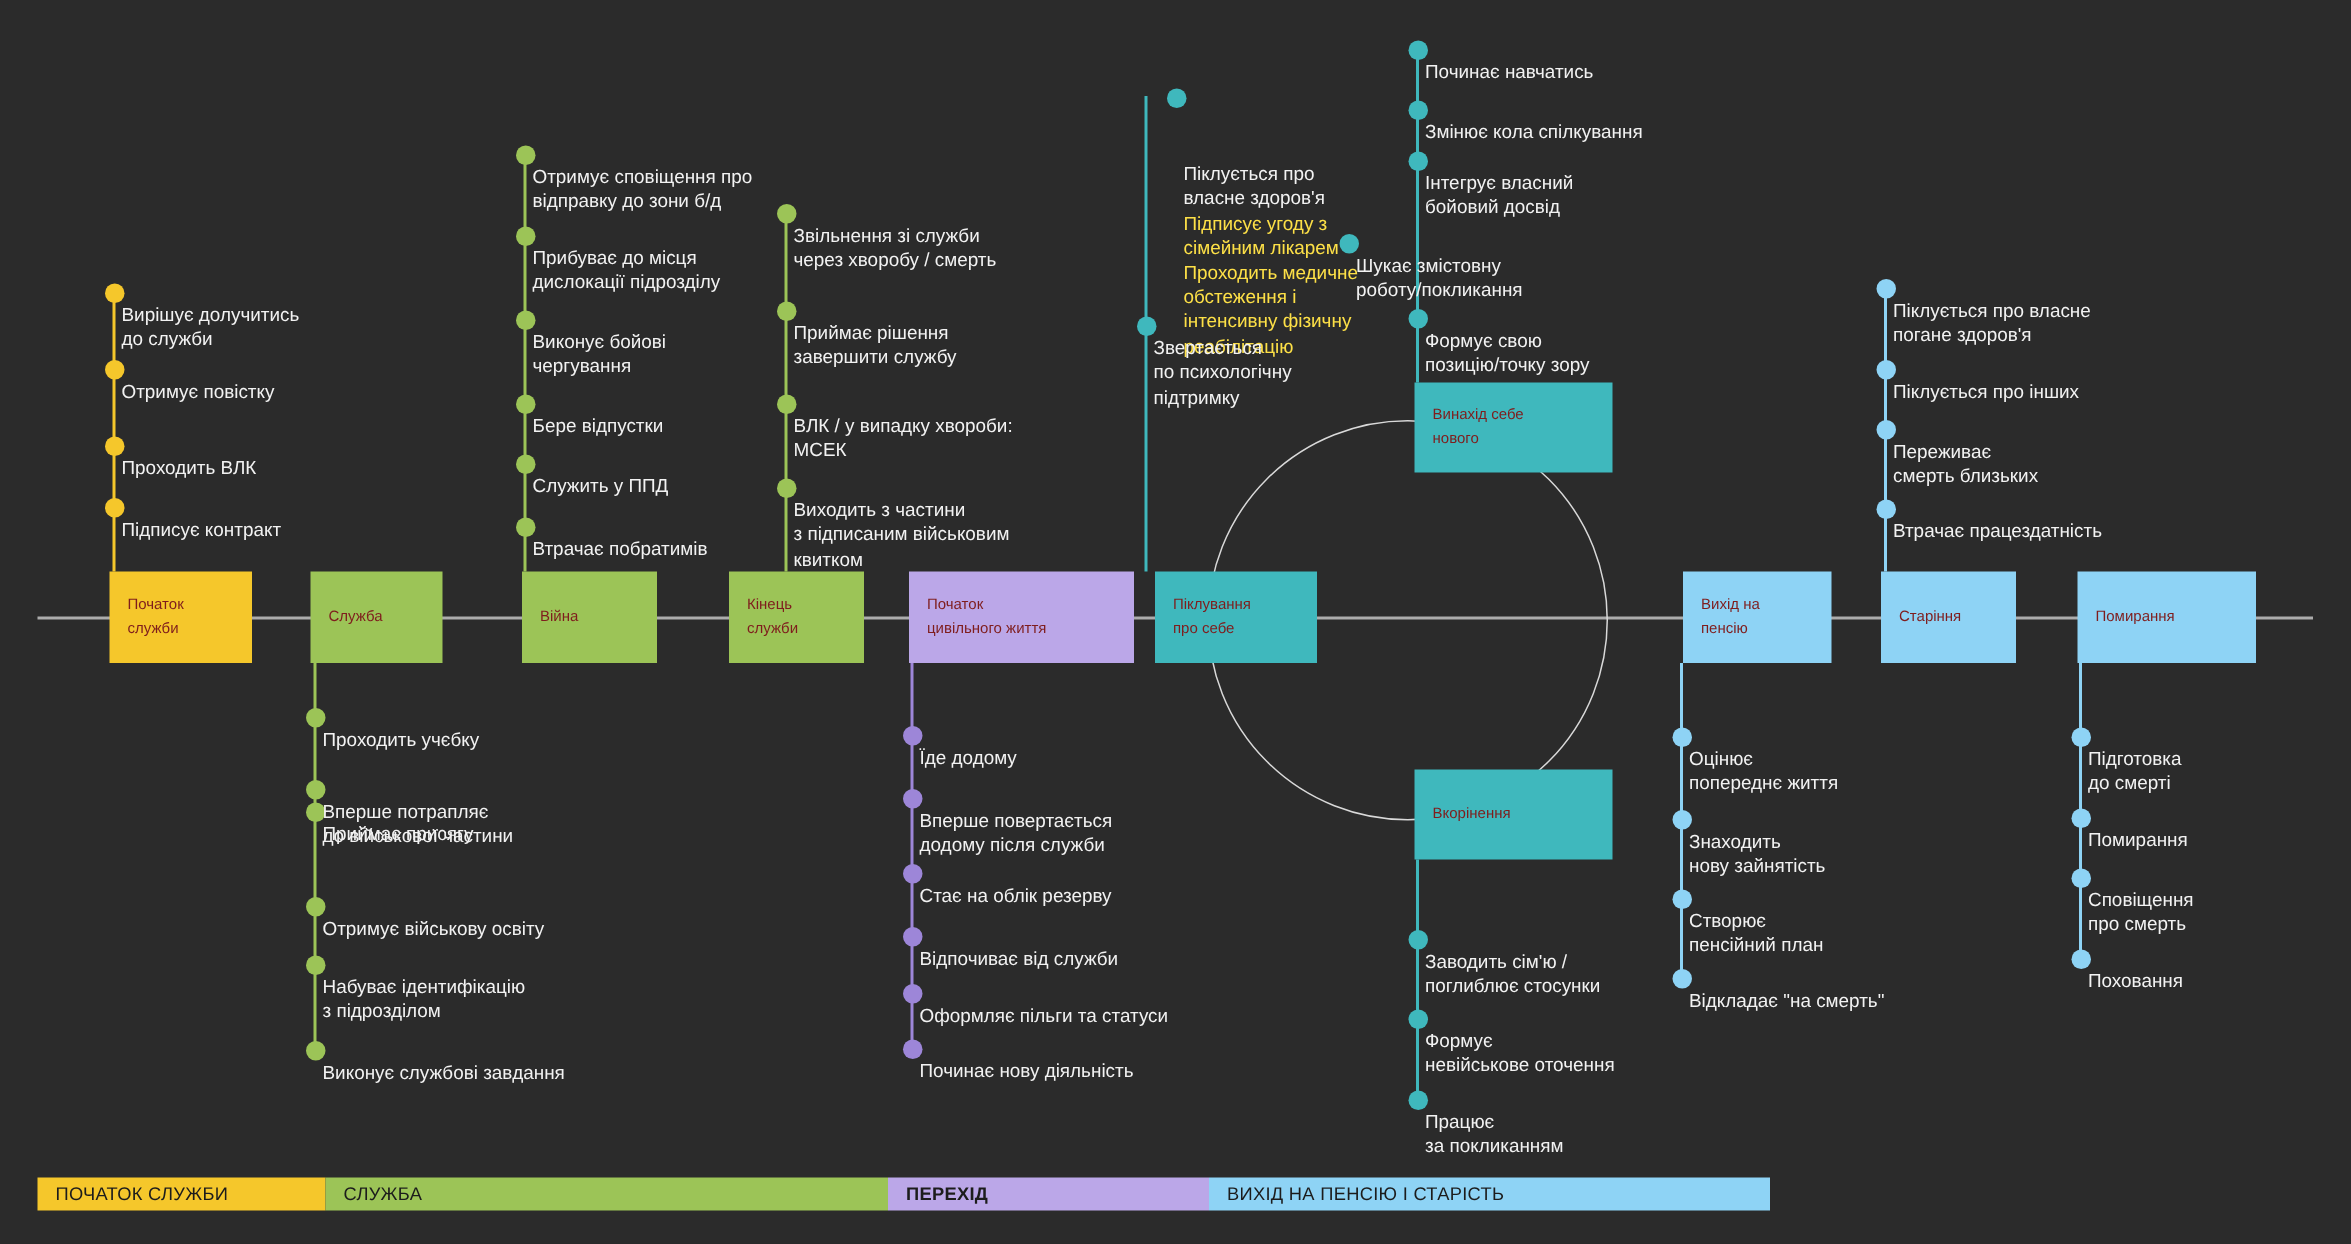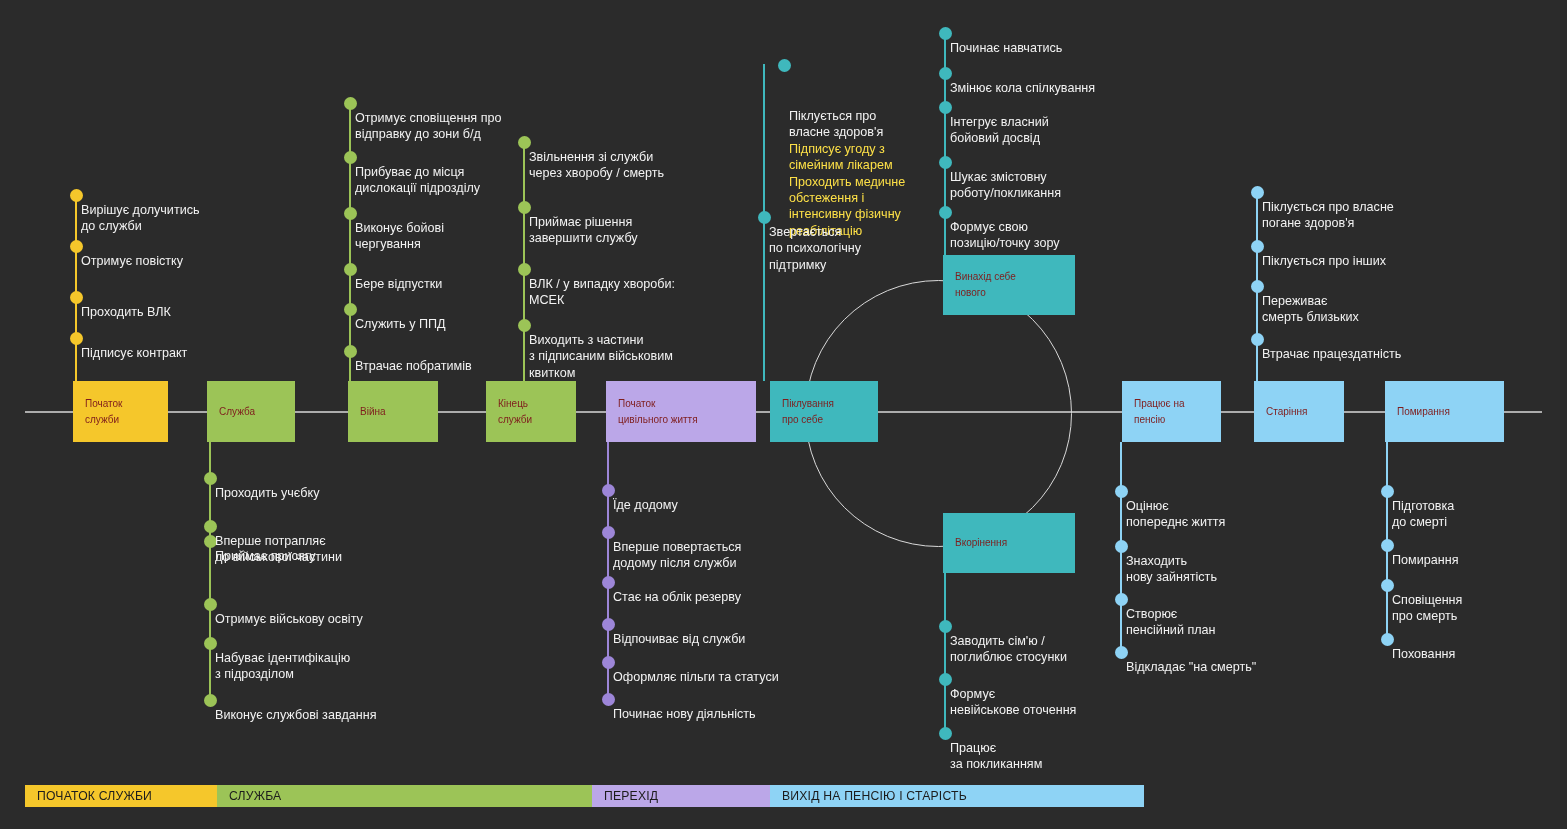--- a/index.html
+++ b/index.html
@@ -95,21 +95,21 @@
       <div class="stage" style="left: 348px; top: 381px; width: 90px; height: 61px; background: rgb(156, 196, 87);">Війна</div>
       <div class="stage" style="left: 486px; top: 381px; width: 90px; height: 61px; background: rgb(156, 196, 87);">Кінець
 служби</div>
       <div class="stage" style="left: 606px; top: 381px; width: 150px; height: 61px; background: rgb(187, 167, 232);">Початок
 цивільного життя</div>
       <div class="stage" style="left: 770px; top: 381px; width: 108px; height: 61px; background: rgb(63, 184, 189);">Піклування
 про себе</div>
       <div class="stage" style="left: 943px; top: 255px; width: 132px; height: 60px; background: rgb(63, 184, 189);">Винахід себе
 нового</div>
       <div class="stage" style="left: 943px; top: 513px; width: 132px; height: 60px; background: rgb(63, 184, 189);">Вкорінення</div>
-      <div class="stage" style="left: 1122px; top: 381px; width: 99px; height: 61px; background: rgb(142, 211, 245);">Працює на
+      <div class="stage" style="left: 1122px; top: 381px; width: 99px; height: 61px; background: rgb(142, 211, 245);">Вихід на
 пенсію</div>
       <div class="stage" style="left: 1254px; top: 381px; width: 90px; height: 61px; background: rgb(142, 211, 245);">Старіння</div>
       <div class="stage" style="left: 1385px; top: 381px; width: 119px; height: 61px; background: rgb(142, 211, 245);">Помирання</div>
       <div class="branch" style="left: 75px; background: rgb(245, 199, 43); top: 194px; height: 187px;"></div>
       <div class="ms" style="left: 70px; top: 188px;">
         <span class="dot" style="background: rgb(245, 199, 43);"></span>
         <span class="ms-txt">Вирішує долучитись
 до служби</span>
       </div>
       <div class="ms" style="left: 70px; top: 239px;">
@@ -251,21 +251,21 @@
       </div>
       <div class="ms" style="left: 939px; top: 66px;">
         <span class="dot" style="background: rgb(63, 184, 189);"></span>
         <span class="ms-txt">Змінює кола спілкування</span>
       </div>
       <div class="ms" style="left: 939px; top: 100px;">
         <span class="dot" style="background: rgb(63, 184, 189);"></span>
         <span class="ms-txt">Інтегрує власний
 бойовий досвід</span>
       </div>
-      <div class="ms" style="left: 939px; top: 155px;">
+      <div class="ms" style="left: 893px; top: 155px;">
         <span class="dot" style="background: rgb(63, 184, 189);"></span>
         <span class="ms-txt">Шукає змістовну
 роботу/покликання</span>
       </div>
       <div class="ms" style="left: 939px; top: 205px;">
         <span class="dot" style="background: rgb(63, 184, 189);"></span>
         <span class="ms-txt">Формує свою
 позицію/точку зору</span>
       </div>
       <div class="branch" style="left: 944px; background: rgb(63, 184, 189); top: 573px; height: 160px;"></div>
@@ -339,16 +339,16 @@
 про смерть</span>
       </div>
       <div class="ms" style="left: 1381px; top: 632px;">
         <span class="dot" style="background: rgb(142, 211, 245);"></span>
         <span class="ms-txt">Поховання</span>
       </div>
     </div>
   <div class="legend" id="legend">
       <div class="legend-seg" style="background: rgb(245, 199, 43); width: 192px;">ПОЧАТОК СЛУЖБИ</div>
       <div class="legend-seg" style="background: rgb(156, 196, 87); width: 375px;">СЛУЖБА</div>
-      <div class="legend-seg" style="background: rgb(187, 167, 232); width: 178px;">ПЕРЕХІД</div>
+      <div class="legend-seg" style="background: rgb(187, 167, 232); width: 214px; font-weight: bold;">ПЕРЕХІД</div>
       <div class="legend-seg" style="background: rgb(142, 211, 245); width: 374px;">ВИХІД НА ПЕНСІЮ І СТАРІСТЬ</div>
     </div>
 </div>
 
 </body></html>

